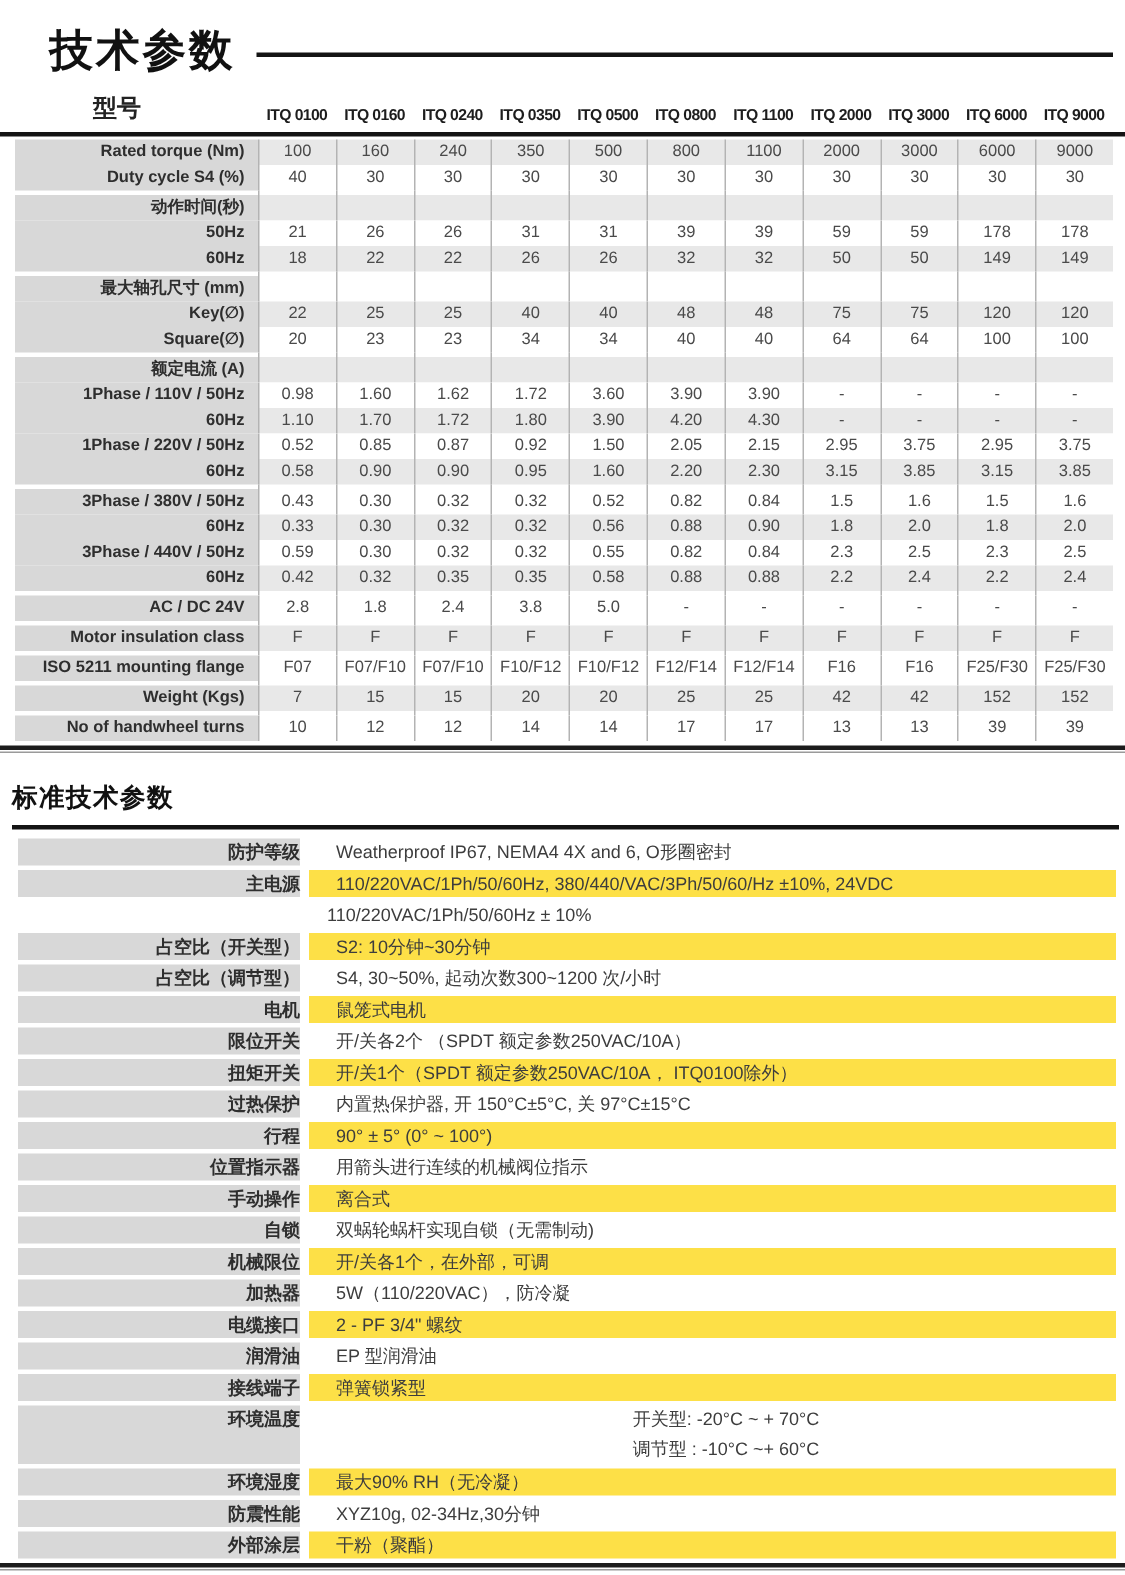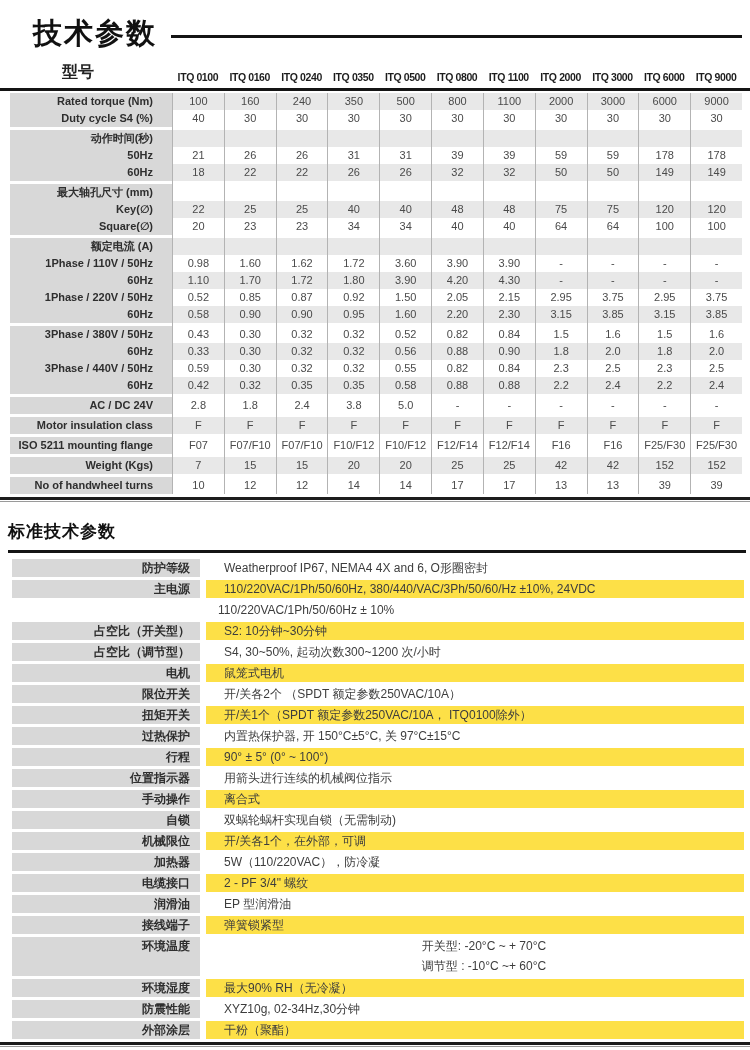--- a/index.html
+++ b/index.html
@@ -22,21 +22,21 @@
   }
   .model-label { text-align: center; padding-right: 26px; font-size: 16px; font-weight: bold; color: #222; }
   .model-cell { text-align: center; font-size: 10.5px; font-weight: bold; color: #1d1d1d; letter-spacing: -0.4px; white-space: nowrap; }
   .top-rule { height: 3px; background: #141414; width: 750px; margin-top: 5px; }
 
   
   .spec-table { width: 732px; margin: 2px 0 0 10px; }
   .t-row { display: grid; grid-template-columns: 162px repeat(11, 1fr); }
   .t-row .t-label {
     background: #d8d8d8; font-weight: bold; font-size: 11px; color: #2e2e2e;
-    text-align: right; padding-right: 19px; line-height: 17px; white-space: nowrap;
+    text-align: right; padding-right: 9px; line-height: 17px; white-space: nowrap;
   }
   .t-cell {
     text-align: center; font-size: 11px; color: #4a4a4a; line-height: 17px;
     border-left: 1px solid #b3b3b3; white-space: nowrap;
   }
   .t-row.gray .t-cell { background: #e8e8e8; }
   .t-row.white .t-cell { background: #ffffff; }
   .t-row.gap { height: 3px; }
   .t-row.gap .t-label { background: transparent; }
   .t-row.gap .t-cell { background: transparent; line-height: 3px; }
@@ -46,21 +46,21 @@
 
   
   .section-title { font-size: 17px; font-weight: bold; color: #111; margin: 18px 0 0 8px; letter-spacing: 1px; }
   .section-rule { width: 738px; height: 3px; background: #141414; margin: 7px 0 6px 8px; }
 
   
   .std-table { width: 732px; margin-left: 12px; }
   .s-row { display: grid; grid-template-columns: 188px 6px 1fr; margin-bottom: 3px; }
   .s-label {
     background: #d8d8d8; font-weight: bold; font-size: 12px; color: #2e2e2e;
-    text-align: right; padding-right: 10px; line-height: 18px; white-space: nowrap;
+    text-align: right; line-height: 18px; white-space: nowrap;
   }
   .s-value { font-size: 12px; color: #3d3d3d; line-height: 18px; padding-left: 18px; white-space: nowrap; }
   .s-row.gray .s-value { background: #fde047; }
   .s-row.white .s-value { background: #ffffff; }
   .s-row.double .s-label { line-height: 18px; padding-top: 0; height: 39px; }
   .s-row.double .s-value { height: 39px; }
   .s-line { line-height: 19.5px; text-align: center; }
   .page-bottom-rule { width: 750px; margin-top: 2px; }
 </style>
 </head>

